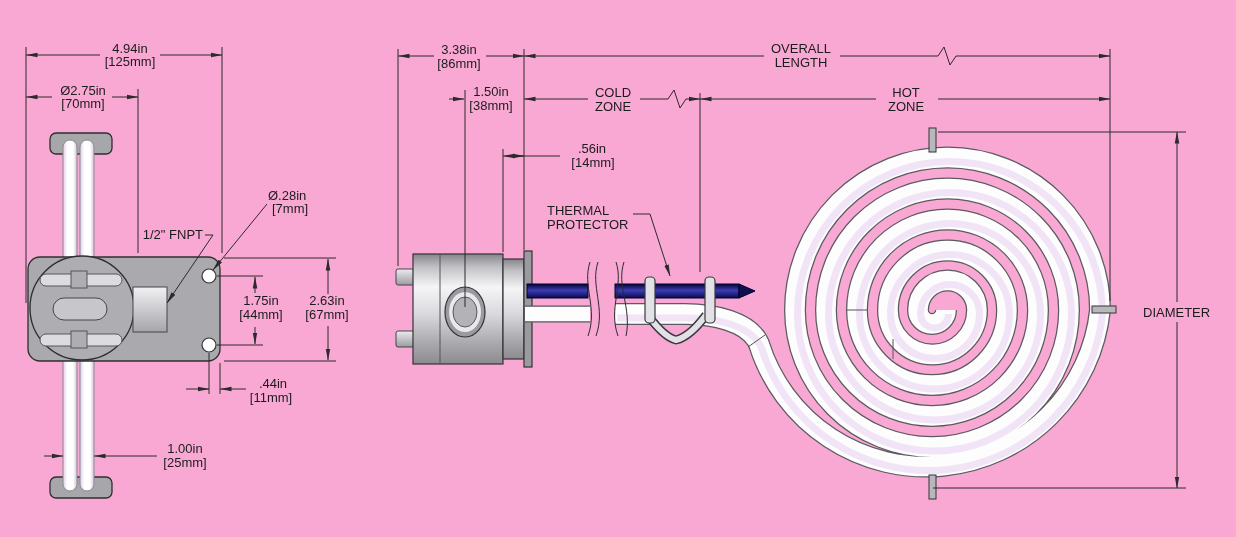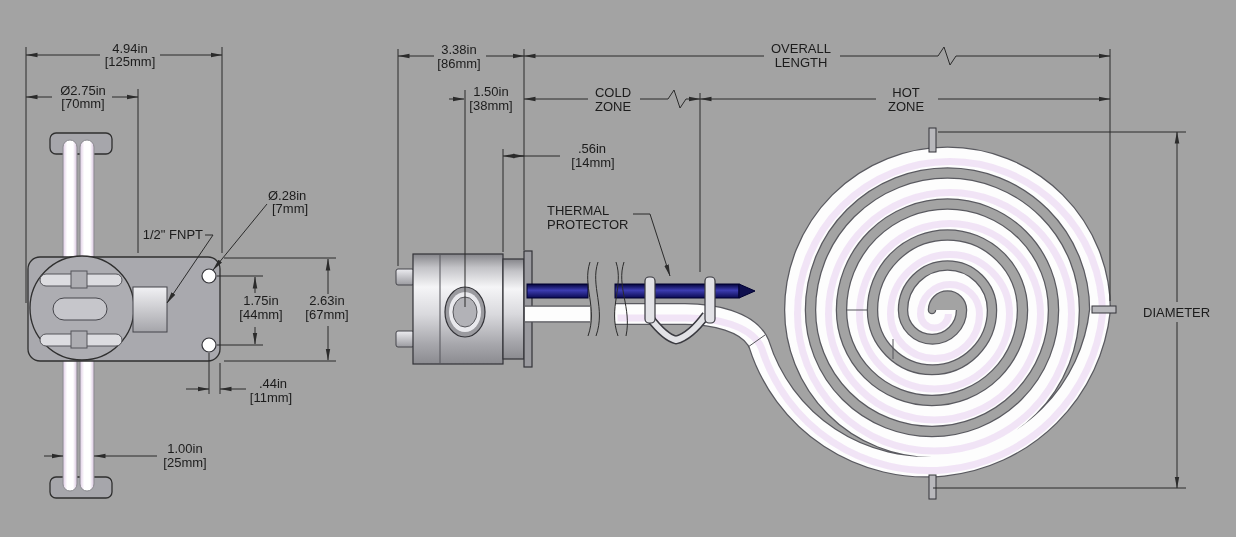--- a/index.html
+++ b/index.html
@@ -1,16 +1,16 @@
 <!DOCTYPE html>
 <html><head>
 <meta charset="utf-8">
 <style>
   html,body{margin:0;padding:0;background:#ffffff;}
-  .sheet{position:relative;width:1236px;height:537px;background:#a3a3a3;overflow:hidden;}
+  .sheet{position:relative;width:1236px;height:537px;background:#f9a8d4;overflow:hidden;}
   svg{display:block;}
   text{font-family:"Liberation Sans","DejaVu Sans",sans-serif;font-size:13px;fill:#1c1c1c;}
   .thin{stroke:#2b2b2b;stroke-width:1;fill:none;}
   .edge{stroke:#2f2f2f;stroke-width:1.3;}
 </style>
 </head>
 <body>
 
 <div class="sheet">
 <svg width="1236" height="537" viewBox="0 0 1236 537">

